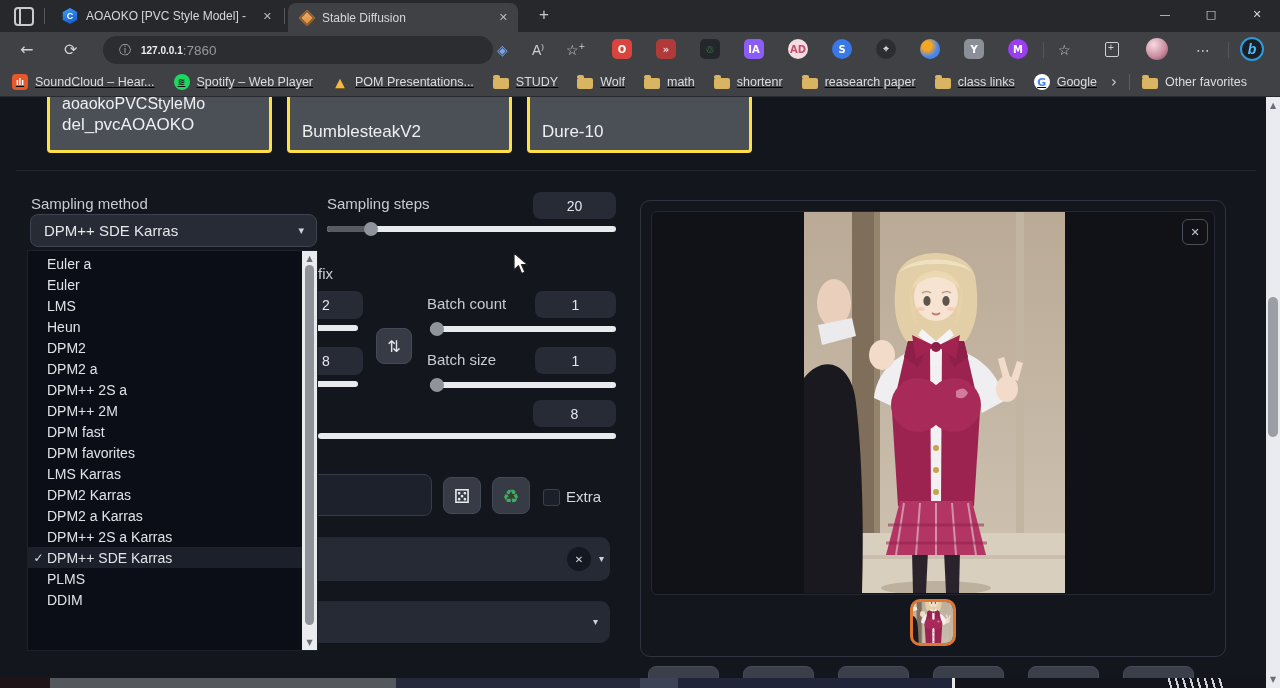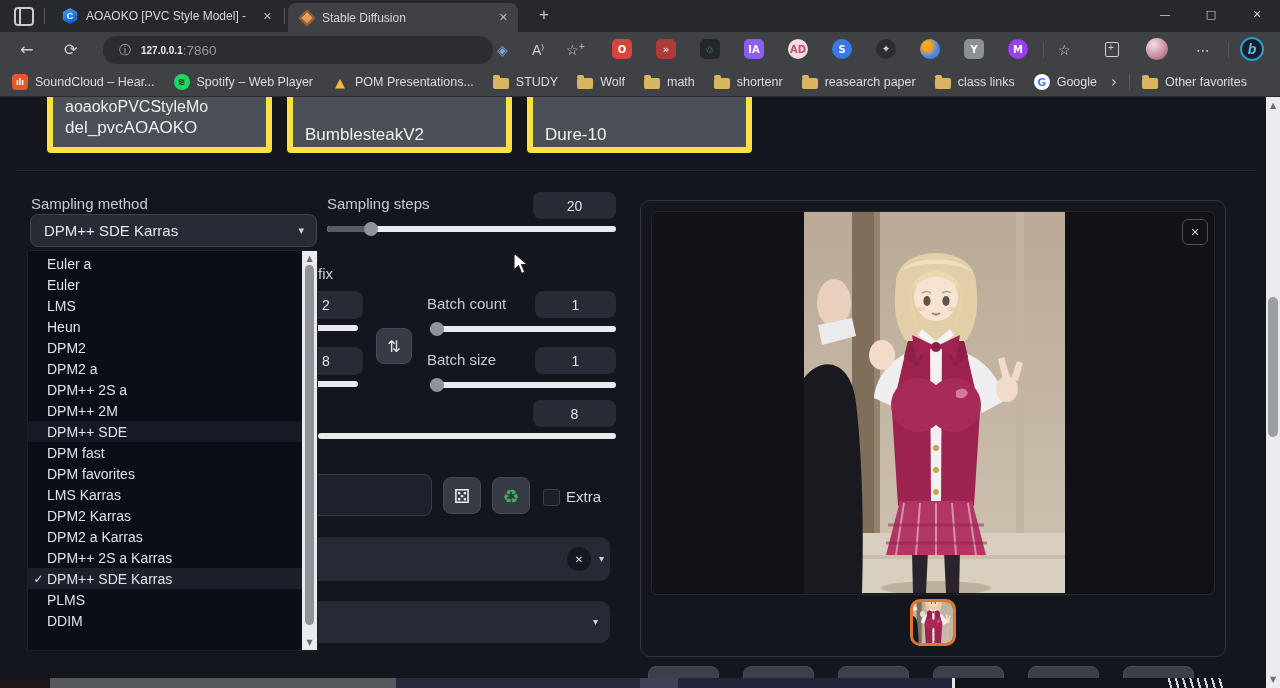--- a/index.html
+++ b/index.html
@@ -39,38 +39,38 @@
   #collections-icon::after{content:"+";position:absolute;left:2px;top:-1px;color:#cfd0d3;font-size:10px;}
   #avatar{position:absolute;left:1146px;top:6px;width:22px;height:22px;border-radius:50%;
     background:radial-gradient(circle at 35% 30%,#f5dbe4,#c9899c 60%,#6d4456);}
   #bing-icon{position:absolute;left:1240px;top:5px;width:24px;height:24px;border-radius:50%;background:#1c1e26;
     border:2px solid #2e9bd8;color:#4cc2ff;font-size:14px;font-style:italic;font-weight:bold;
     display:flex;align-items:center;justify-content:center;box-sizing:border-box;}
 
   #bookmarks-bar{position:absolute;left:0;top:68px;width:1280px;height:29px;background:#3f4144;z-index:50;
     display:flex;align-items:center;border-bottom:1px solid #2a2b2e;box-sizing:border-box;}
   #bookmarks-list{display:flex;align-items:center;margin-left:12px;gap:19px;}
-  .bm-item{display:flex;align-items:center;gap:7px;}
+  .bm-item{display:flex;align-items:center;gap:7px;text-decoration:underline;}
   .bm-label{font-size:12.5px;color:#dcdddf;white-space:nowrap;}
   .ico-badge{width:16px;height:16px;border-radius:4px;display:flex;align-items:center;justify-content:center;
     font-size:9px;font-weight:bold;flex:none;}
   .ico-soundcloud{background:#e8572a;color:#fff;font-size:8px;}
   .ico-spotify{background:#1ed760;border-radius:50%;color:#15181c;}
   .ico-drive{background:transparent;color:#f5b942;font-size:13px;}
   .ico-google{background:#fff;border-radius:50%;color:#4285f4;font-size:11px;}
   .ico-folder{width:16px;height:11px;background:#d9b462;border-radius:1.5px 2px 2px 2px;position:relative;flex:none;margin-top:3px;}
   .ico-folder::before{content:"";position:absolute;left:0;top:-3px;width:7px;height:3px;background:#d9b462;border-radius:2px 2px 0 0;}
   #bm-overflow{color:#cfd0d3;font-size:15px;margin-left:14px;}
   #bm-divider{width:1px;height:16px;background:#5a5c60;margin:0 12px 0 12px;}
   #other-favorites{display:flex;align-items:center;gap:7px;}
 
   
   #page{position:absolute;left:0;top:97px;width:1280px;height:591px;background:#14161d;overflow:hidden;}
   #model-row{position:absolute;left:47px;top:-6px;display:flex;gap:15px;}
-  .model-card{width:225px;height:62px;background:#4b4f56;border:6px solid #fde047;border-radius:4px;
+  .model-card{width:225px;height:62px;background:#4b4f56;border:3px solid #fde047;border-radius:4px;
     box-sizing:border-box;padding:0 12px;color:#eeeff1;overflow:hidden;}
   .model-card.hl{height:67px;background:linear-gradient(180deg,#7d8187,#60646b);}
   .mc-top{font-size:16px;line-height:20px;white-space:nowrap;}
   .mc-name{font-size:17px;line-height:22px;white-space:nowrap;}
   .mc-name.solo{margin-top:27px;}
   .model-card.hl .mc-name.solo{margin-top:32px;}
   #row-divider{position:absolute;left:16px;top:73px;width:1240px;height:1px;background:#23262e;}
 
   .g-label{position:absolute;font-size:15px;color:#c8cbd2;}
   .g-box{position:absolute;background:#262b35;border-radius:8px;color:#e4e6ea;font-size:14px;
@@ -330,24 +330,20 @@
             <span class="dd-check glyph"></span>
             <span class="dd-text">DPM2 a</span>
           </div>
           <div class="dd-item">
             <span class="dd-check glyph"></span>
             <span class="dd-text">DPM++ 2S a</span>
           </div>
           <div class="dd-item">
             <span class="dd-check glyph"></span>
             <span class="dd-text">DPM++ 2M</span>
-          </div>
-          <div class="dd-item hovered">
-            <span class="dd-check glyph"></span>
-            <span class="dd-text">DPM++ SDE</span>
           </div>
           <div class="dd-item">
             <span class="dd-check glyph"></span>
             <span class="dd-text">DPM fast</span>
           </div>
           <div class="dd-item">
             <span class="dd-check glyph"></span>
             <span class="dd-text">DPM favorites</span>
           </div>
           <div class="dd-item">

